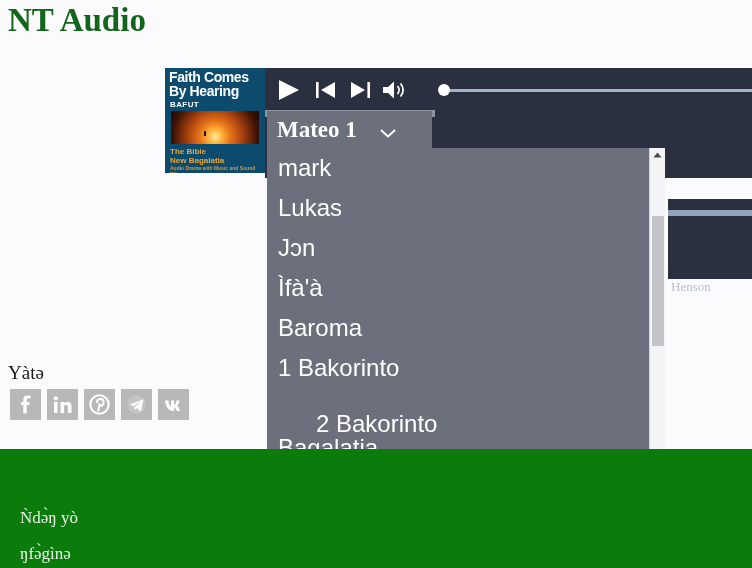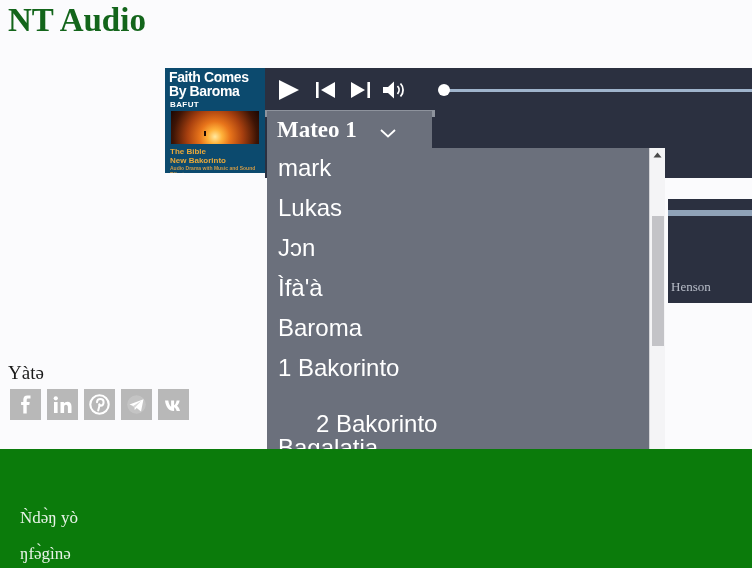--- a/index.html
+++ b/index.html
@@ -186,21 +186,21 @@
     height: 7px;
     background: #8e939d;
   }
 
   
   #player-bg-panel {
     position: absolute;
     left: 668px;
     top: 199px;
     width: 84px;
-    height: 104px;
+    height: 80px;
     background: #2b3040;
   }
   #bg-panel-slider {
     position: absolute;
     left: 0px;
     top: 11px;
     width: 84px;
     height: 6px;
     background: #8fa2b8;
   }
@@ -343,25 +343,25 @@
 
 <div id="player-bg-panel">
   <div id="bg-panel-slider"></div>
   <div id="bg-panel-label">Henson</div>
 </div>
 
 <div id="player">
 
   <div id="album-art">
     <div class="art-line1">Faith Comes</div>
-    <div class="art-line2">By Baroma</div>
+    <div class="art-line2">By Hearing</div>
     <div class="art-lang">BAFUT</div>
     <div class="art-photo"></div>
     <div class="art-line3">The Bible</div>
-    <div class="art-line4">New Bakorinto</div>
+    <div class="art-line4">New Bagalatia</div>
     <div class="art-line5">Audio Drama with Music and Sound Effects</div>
   </div>
 
   <div id="player-body">
     <div id="controls-row">
 
       <div class="ctrl" id="btn-play">
         <svg width="26" height="24" viewBox="0 0 26 24">
           <polygon points="3,2 23,12 3,22" fill="#ffffff"></polygon>
         </svg>

